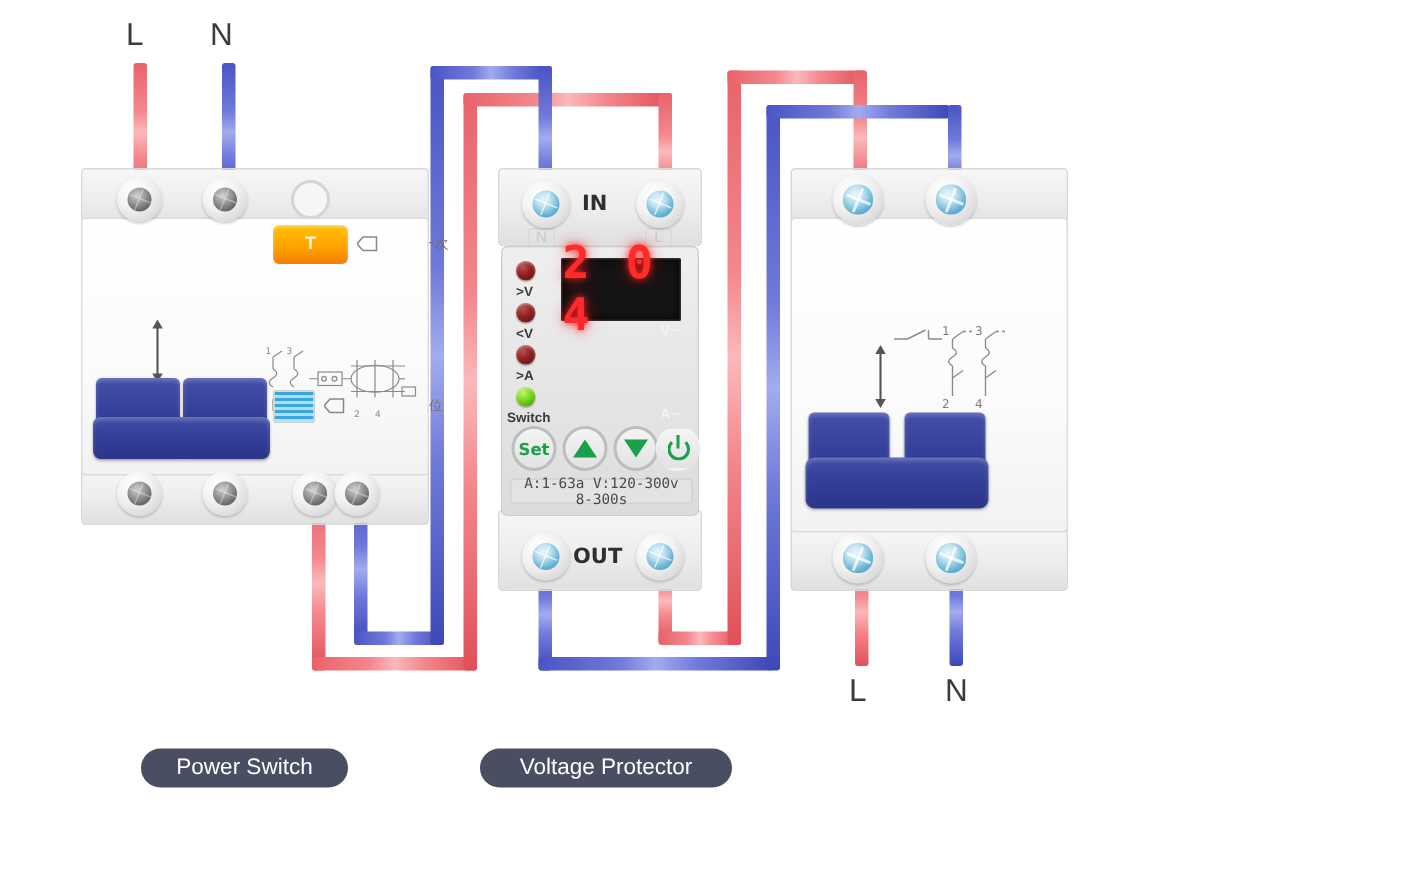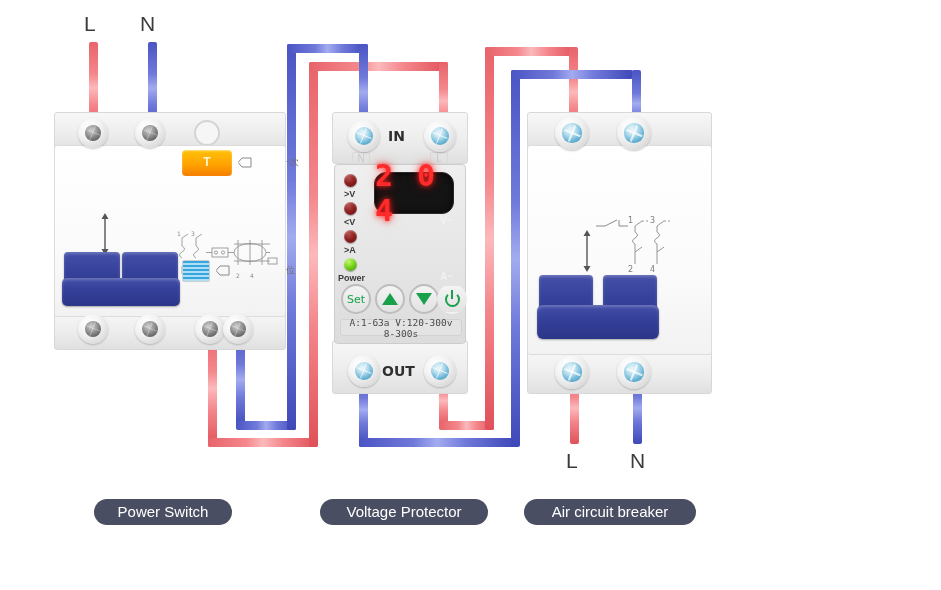--- a/index.html
+++ b/index.html
@@ -119,21 +119,21 @@
     border: 2px solid #d4d4d4; background: #f6f6f6;
   }
 
   
   .vp-face {
     position: absolute; border-radius: 4px;
     background: linear-gradient(to bottom, #efefef 0%, #e6e6e6 50%, #dcdcdc 100%);
     border: 1px solid #cdcdcd; z-index: 6;
   }
   .lcd {
-    position: absolute; background: #141414; border-radius: 12px;
+    position: absolute; background: #141414; border-radius: 1px;
     border: 1px solid #2a2a2a;
     box-shadow: inset 0 0 6px rgba(0,0,0,.9);
     display: flex; align-items: center; justify-content: flex-end;
     z-index: 7;
   }
   .lcd .digits {
     font-family: "DejaVu Sans Mono", monospace;
     color: #ff2a2a; font-weight: bold;
     text-shadow: 0 0 5px rgba(255,40,40,.95), 0 0 11px rgba(255,0,0,.55);
     letter-spacing: 3px;
@@ -149,21 +149,21 @@
   .led.r { background: radial-gradient(circle at 36% 30%, #b85050 0%, #8e2020 45%, #5c1010 100%); }
   .led.g { background: radial-gradient(circle at 36% 30%, #c4f56a 0%, #76d41a 45%, #3f8a06 100%); }
   .ledlbl { position: absolute; color: #3a3a3a; font-size: 9px; font-weight: bold; z-index: 7; }
   .btn-o {
     position: absolute; border-radius: 50%;
     border: 2px solid #bdbdbd;
     background: linear-gradient(to bottom, #f4f4f4, #e2e2e2);
     display: flex; align-items: center; justify-content: center;
     z-index: 7;
   }
-  .btn-o .lbl { color: #18a04a; font-weight: normal; font-size: 11px; font-family: "DejaVu Sans", sans-serif; text-align: center; }
+  .btn-o .lbl { color: #18a04a; font-weight: bold; font-size: 11px; font-family: "DejaVu Sans", sans-serif; text-align: center; }
   .tri { width: 0; height: 0; }
   .tri.up   { border-left: 8px solid transparent; border-right: 8px solid transparent; border-bottom: 12px solid #18a04a; }
   .tri.down { border-left: 8px solid transparent; border-right: 8px solid transparent; border-top: 12px solid #18a04a; }
   .pwr-ico {
     width: 15px; height: 15px; border-radius: 50%;
     border: 2px solid #18a04a; border-top-color: transparent; position: relative;
   }
   .pwr-ico::after {
     content: ""; position: absolute; left: 50%; top: -4px; transform: translateX(-50%);
     width: 2px; height: 9px; background: #18a04a;
@@ -355,21 +355,21 @@
       </div>
     <div class="io-lbl" style="left:50px; top:251px;">OUT</div>
 
     <div class="led r" style="left:12px; top:62px;"></div>
     <div class="ledlbl" style="left:12px; top:77px;">&gt;V</div>
     <div class="led r" style="left:12px; top:90px;"></div>
     <div class="ledlbl" style="left:12px; top:105px;">&lt;V</div>
     <div class="led r" style="left:12px; top:118px;"></div>
     <div class="ledlbl" style="left:12px; top:133px;">&gt;A</div>
     <div class="led g" style="left:12px; top:146px;"></div>
-    <div class="ledlbl" style="left:6px; top:161px;">Power</div>
+    <div class="ledlbl" style="left:6px; top:161px;">Switch</div>
 
     <div class="lcd" style="left:42px; top:60px; width:80px; height:42px;">
       <span class="digits" style="font-size:30px;">2 0 4</span>
     </div>
     <div class="unit" style="left:108px; top:103px;">V~</div>
 
     <div class="unit" style="left:108px; top:159px;">A~</div>
 
     <div class="btn-o" style="left:9px;  top:172px; width:30px; height:30px;">
       <span class="lbl">Set</span>
@@ -447,15 +447,14 @@
         <div class="notch" style="left:16px; width:22px;"></div>
       </div>
     <div class="toggle" style="left:76px; top:163px; width:54px; height:62px;">
         <div class="notch" style="left:16px; width:22px;"></div>
       </div>
     <div class="toggle" style="left:10px; top:193px; width:122px; height:34px; border-radius:6px;"></div>
   </div>
 
   <div class="caption" style="left:94px;  top:499px; width:138px;">Power Switch</div>
   <div class="caption" style="left:320px; top:499px; width:168px;">Voltage Protector</div>
-  <div class="caption" style="left:524px; top:499px; width:172px;">Air circuit breaker</div>
 
 </div>
 
 </body></html>

